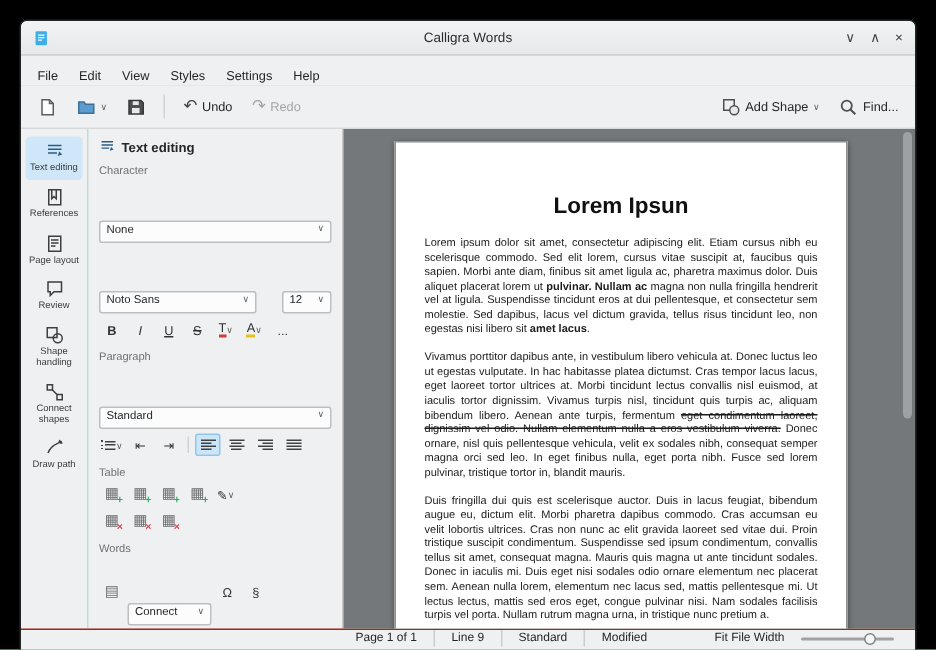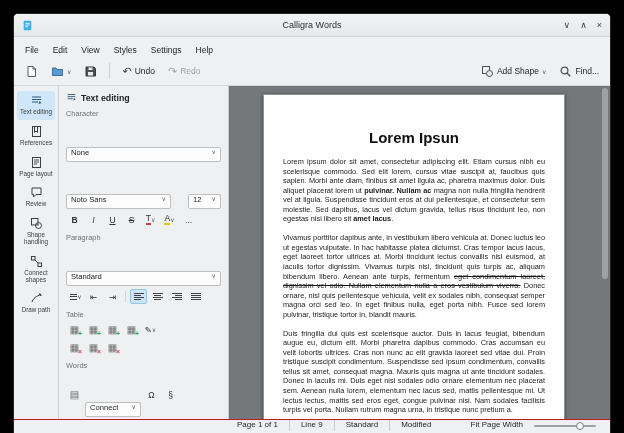--- a/index.html
+++ b/index.html
@@ -346,20 +346,20 @@
   <div class="statusbar">
     <span class="spacer"></span>
     <span class="sitem">Page 1 of 1</span>
     <span class="ssep"></span>
     <span class="sitem">Line 9</span>
     <span class="ssep"></span>
     <span class="sitem">Standard</span>
     <span class="ssep"></span>
     <span class="sitem">Modified</span>
     <span class="sgrow"></span>
-    <span class="sitem">Fit Page Width</span>
+    <span class="sitem">Fit File Width</span>
     <span class="slider">
       <span class="track"></span>
       <span class="thumb"></span>
     </span>
   </div>
 
 </div>
 
 </body></html>

